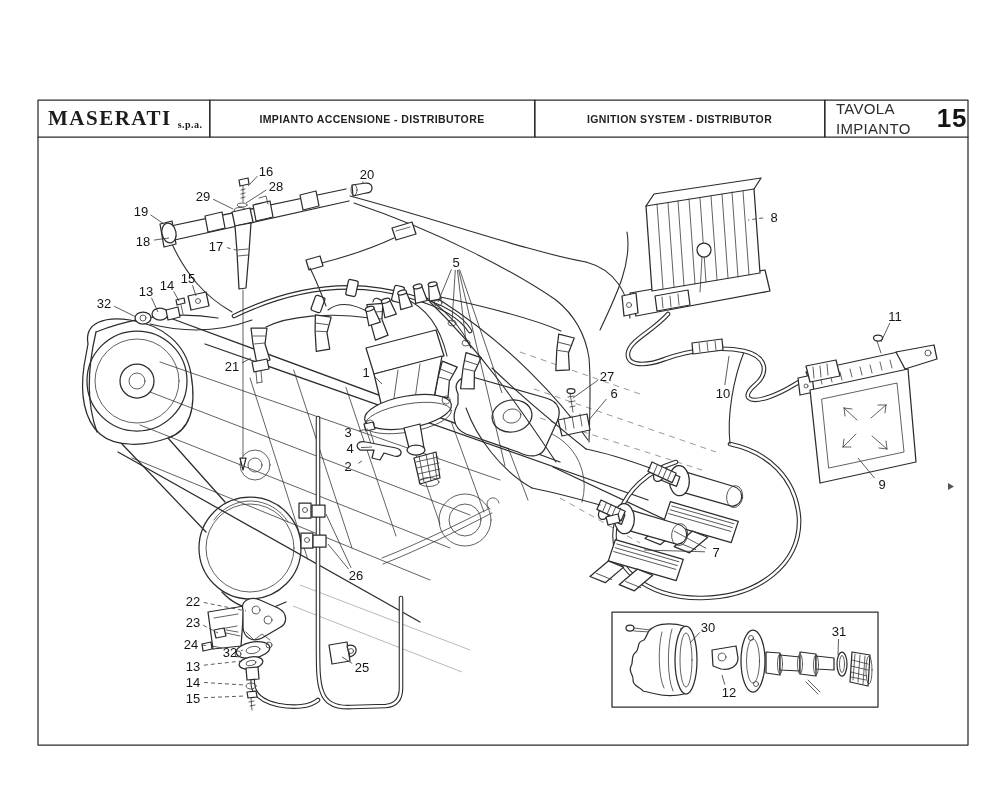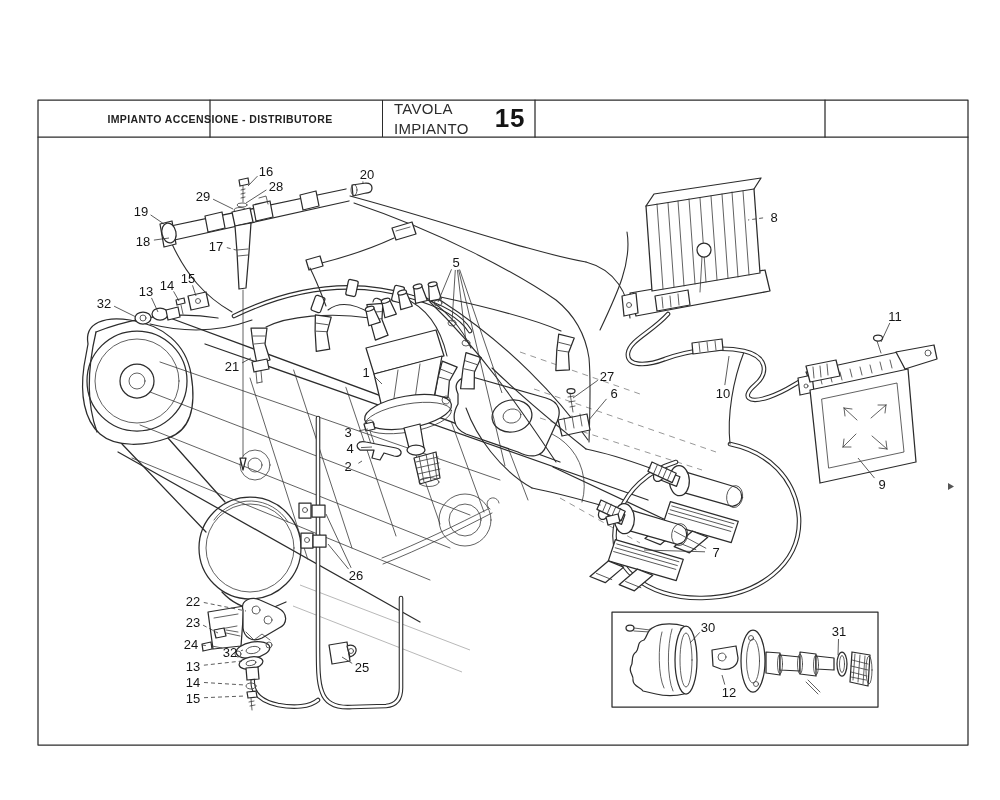--- a/index.html
+++ b/index.html
@@ -6,21 +6,21 @@
   body{width:1000px;height:800px;background:#ffffff;position:relative;overflow:hidden;
        font-family:"Liberation Sans",sans-serif;}
   #canvas{position:absolute;left:0;top:0;width:1000px;height:800px;}
 
   
   .page-header{position:absolute;left:38px;top:100px;width:930px;height:37px;
                display:flex;box-sizing:border-box;align-items:stretch;background:transparent;}
   .hc{box-sizing:border-box;display:flex;align-items:center;justify-content:center;}
   .hc.brd{border-right:1.3px solid #2b2b2b;}
   .hc1{width:172px;justify-content:flex-start;padding-left:10px;}
-  .hc2{width:325px;margin-left:20px;}
+  .hc2{width:325px;}
   .hc3{width:290px;}
   .hc4{width:143px;justify-content:flex-start;padding-left:11px;}
   .brand{font-family:"Liberation Serif",serif;font-weight:700;font-size:21px;
          letter-spacing:1.5px;color:#1c1c1c;}
   .brand-suffix{font-family:"Liberation Serif",serif;font-weight:700;font-size:10px;
                 color:#1c1c1c;margin-left:6px;align-self:flex-end;padding-bottom:7px;letter-spacing:.5px;}
   .ptitle{font-size:10.5px;font-weight:700;letter-spacing:.4px;color:#222;}
   .sheet-words{font-size:15px;line-height:1.3;color:#2d2d2d;letter-spacing:.3px;}
   .sheet-number{font-size:26px;font-weight:700;color:#141414;margin-left:26px;letter-spacing:1px;}
 
@@ -437,22 +437,29 @@
         <text x="708" y="631.5" class="callout-num">30</text>
         <line x1="838.5" y1="639.0" x2="838" y2="655" class="leader"></line>
         <text x="839" y="635.5" class="callout-num">31</text>
         <line x1="724.8" y1="684.6" x2="722" y2="675" class="leader"></line>
         <text x="729" y="696.5" class="callout-num">12</text>
       </g>
 </svg>
 
 
 <div class="page-header">
+  <div class="hc hc1 brd">
+    <span class="brand">MASERATI</span>
+    <span class="brand-suffix">s.p.a.</span>
+  </div>
   <div class="hc hc2 brd">
     <span class="ptitle">IMPIANTO ACCENSIONE - DISTRIBUTORE</span>
+  </div>
+  <div class="hc hc3 brd">
+    <span class="ptitle">IGNITION SYSTEM - DISTRIBUTOR</span>
   </div>
   <div class="hc hc4">
     <div class="sheet-words">
       <div>TAVOLA</div>
       <div>IMPIANTO</div>
     </div>
     <div class="sheet-number">15</div>
   </div>
 </div>
 

